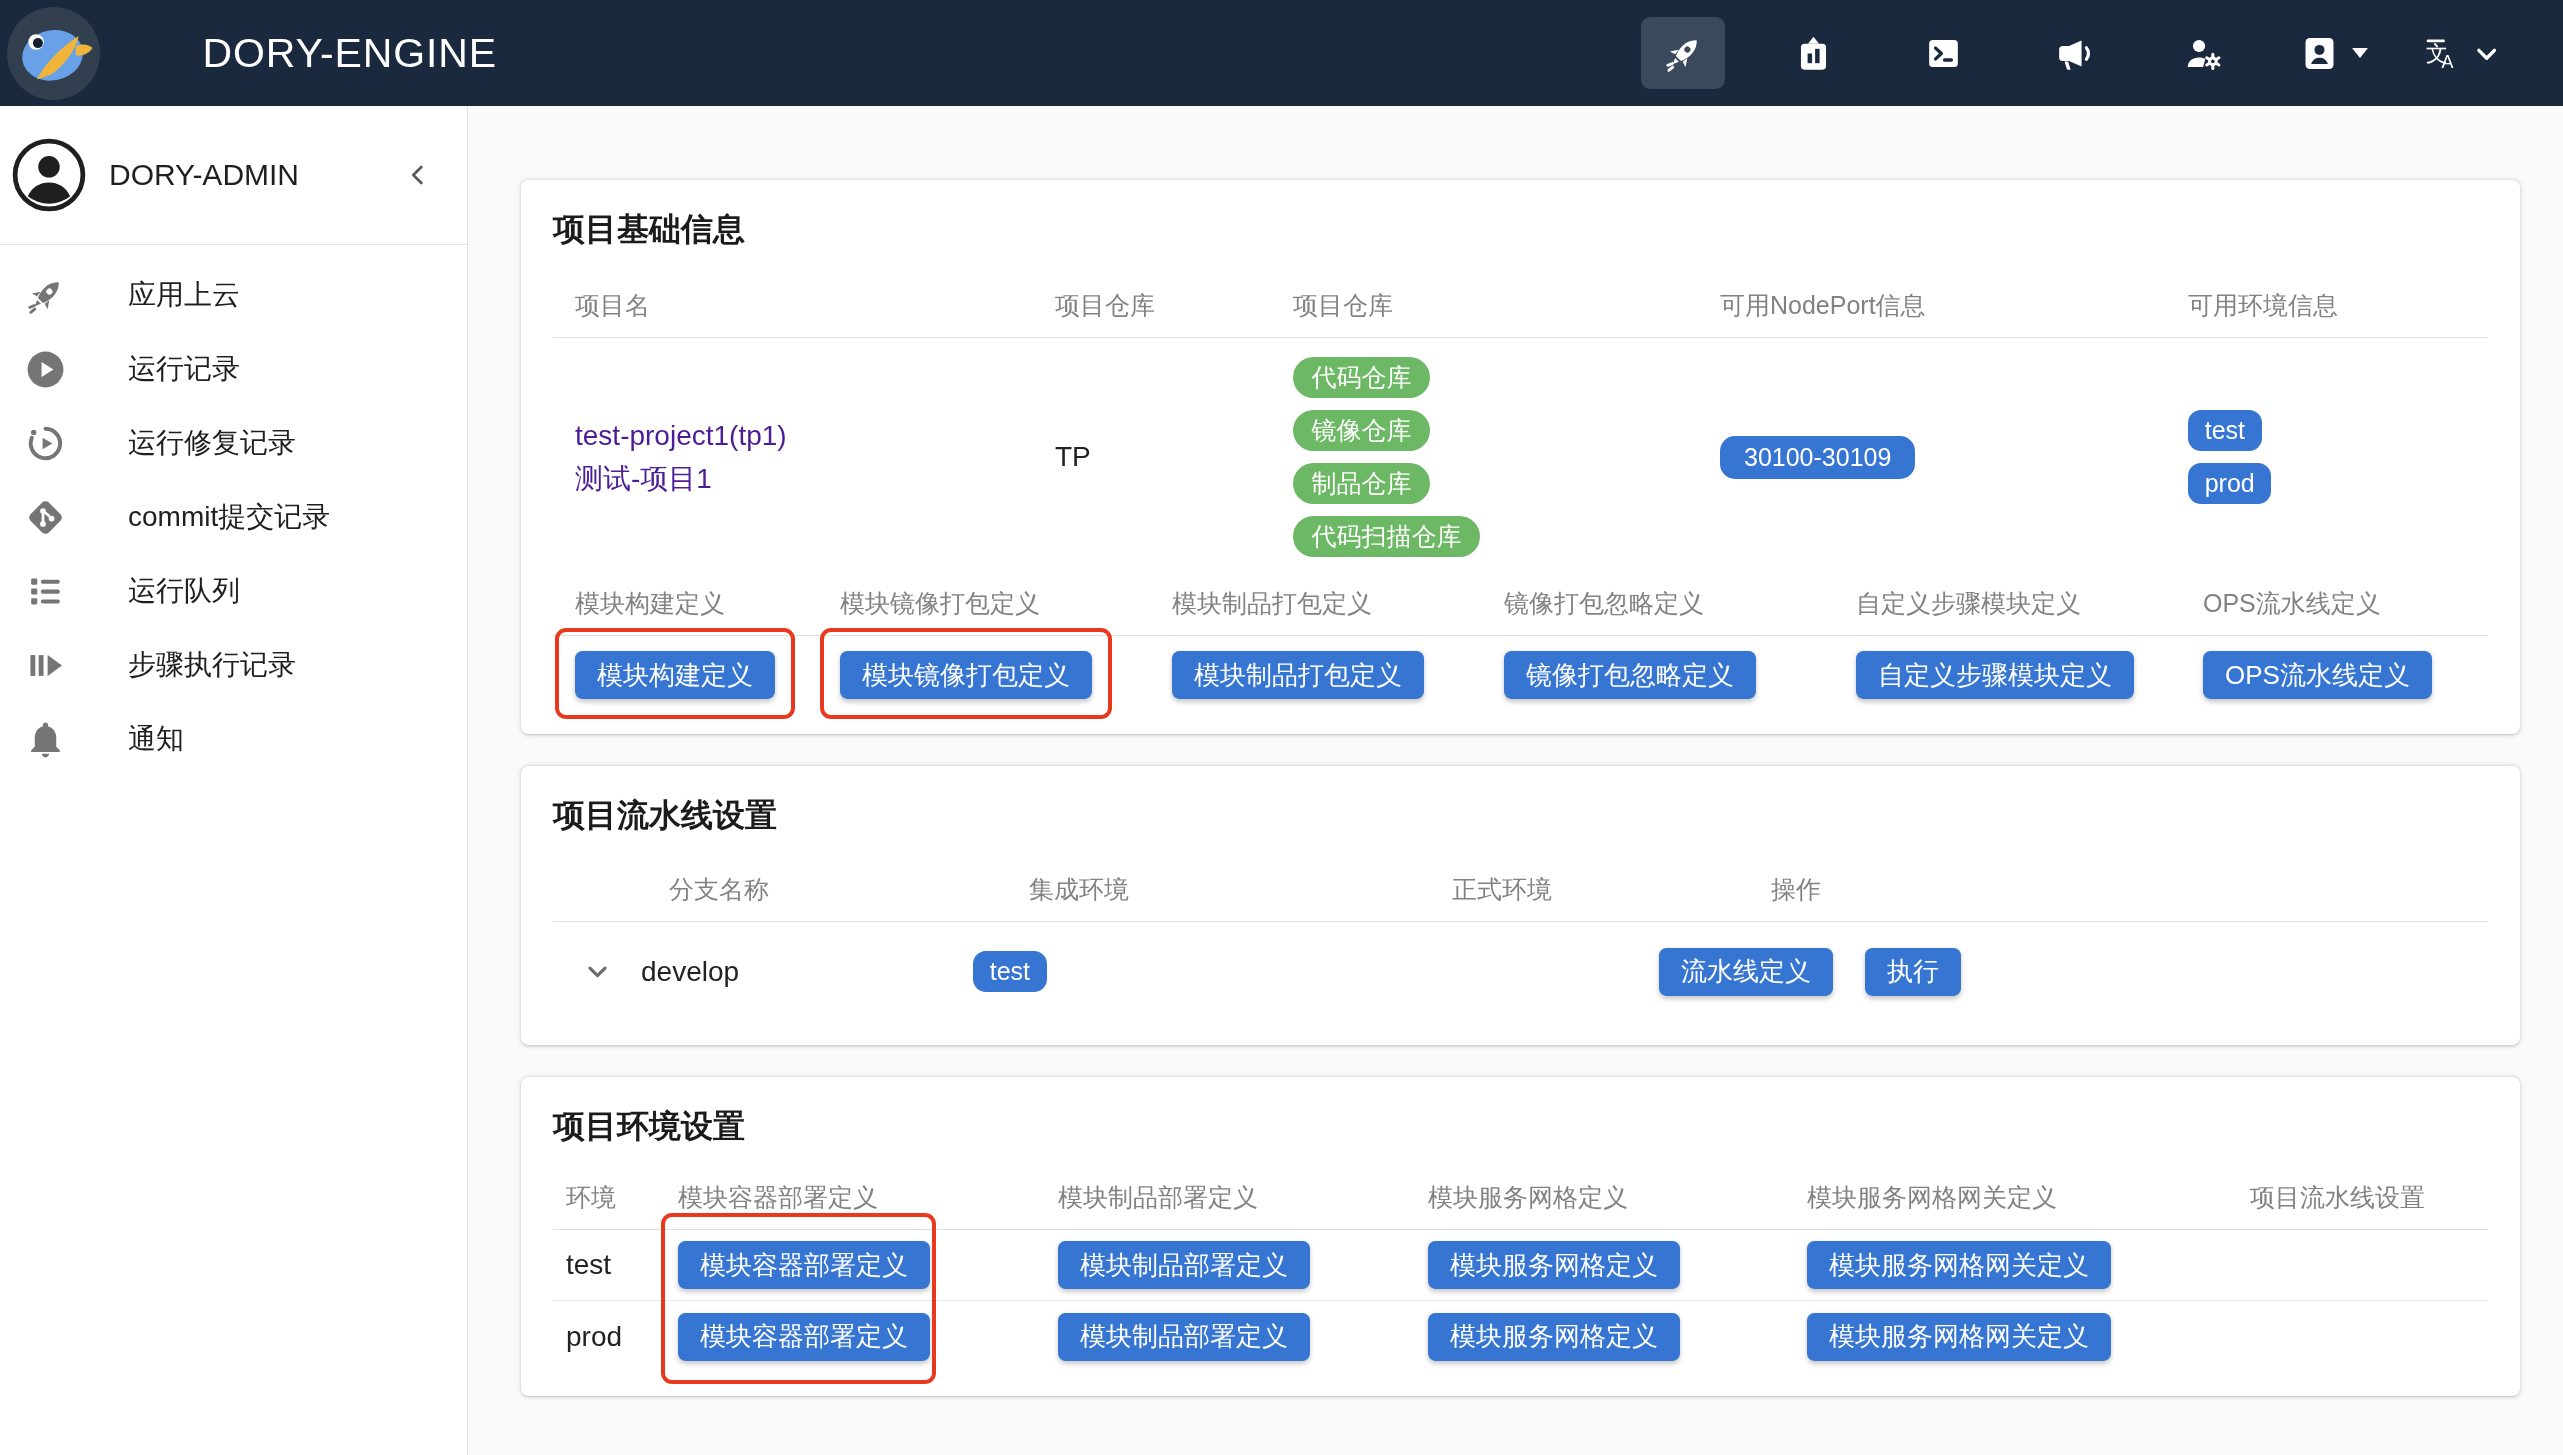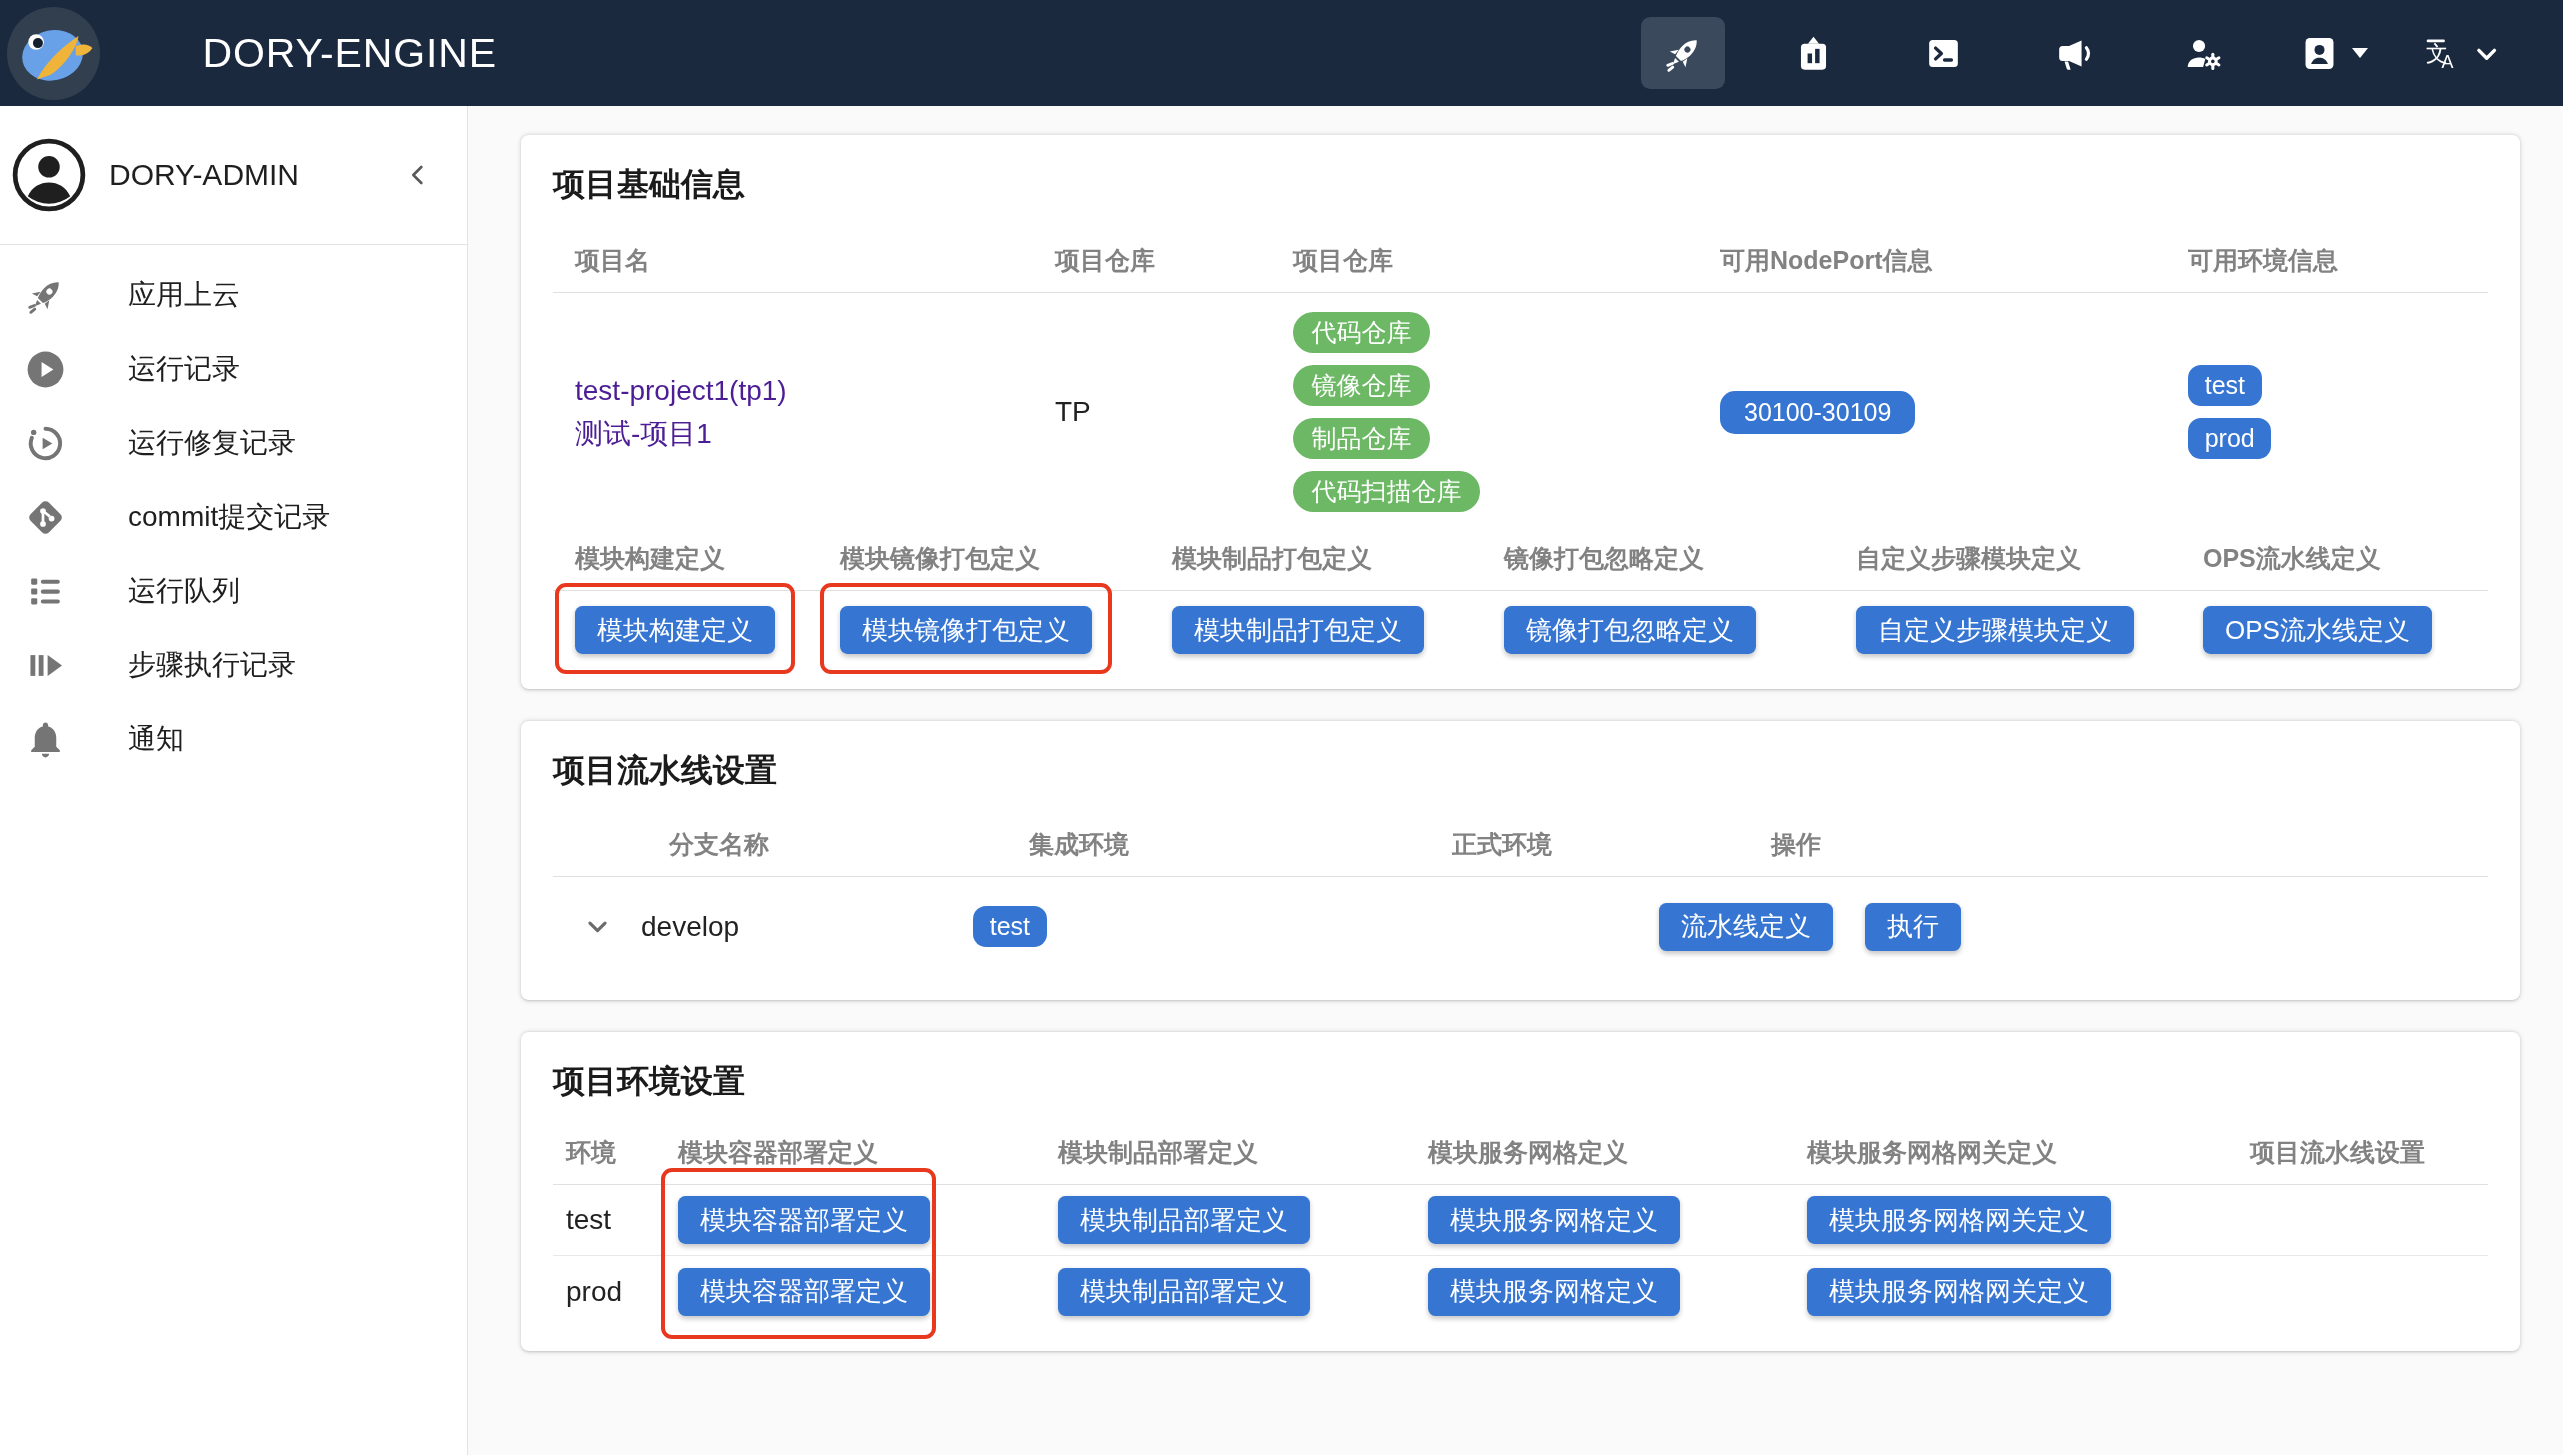--- a/index.html
+++ b/index.html
@@ -49,32 +49,32 @@
   .user-row { height:138px; display:flex; align-items:center; padding:0 33px 0 11px; }
   .avatar { width:76px; height:76px; color:#1f1f1f; flex:0 0 auto; }
   .user-name { font-size:30px; margin-left:22px; }
   .collapse-btn { margin-left:auto; width:32px; height:32px; cursor:pointer; }
   .sidebar-divider { border-bottom:1.9px solid #e3e3e3; }
   .menu { padding-top:13px; }
   .menu-item { height:74px; display:flex; align-items:center; padding-left:24px; cursor:pointer; }
   .menu-item .mi-ico { width:43px; height:43px; color:#757575; --hole:#ffffff; flex:0 0 auto; }
   .menu-item .mi-label { font-size:28px; margin-left:61px; color:#1f1f1f; white-space:nowrap; }
 
-  .main { flex:1 1 auto; padding:29px 43px 0 53px; }
+  .main { flex:1 1 auto; padding:74px 43px 0 53px; }
 
   
   .card {
     background:#ffffff; border-radius:7.4px;
     box-shadow:0 0.9px 5.6px rgba(0,0,0,0.16), 0 0.9px 1.9px rgba(0,0,0,0.10);
     padding:28px 32px 24px 32px;
   }
   .card + .card { margin-top:32px; }
   .card-title { font-size:32px; font-weight:700; color:#1b1b1b; }
 
-  .th { color:#828282; font-size:25px; font-weight:700; white-space:nowrap; }
+  .th { color:#828282; font-size:25px; font-weight:400; white-space:nowrap; }
   .underline { border-bottom:1.9px solid #e0e0e0; }
 
   
   .grid5 { display:grid; grid-template-columns:480px 238px 427px 468px 1fr; }
   .grid5 > div { padding-left:22px; }
   .grid6 { display:grid; grid-template-columns:265px 332px 332px 352px 347px 1fr; }
   .grid6 > div { padding-left:22px; }
   .head-row { margin-top:37px; padding-bottom:15px; }
   .data-row { min-height:238px; align-items:center; padding:15px 0; }
 

